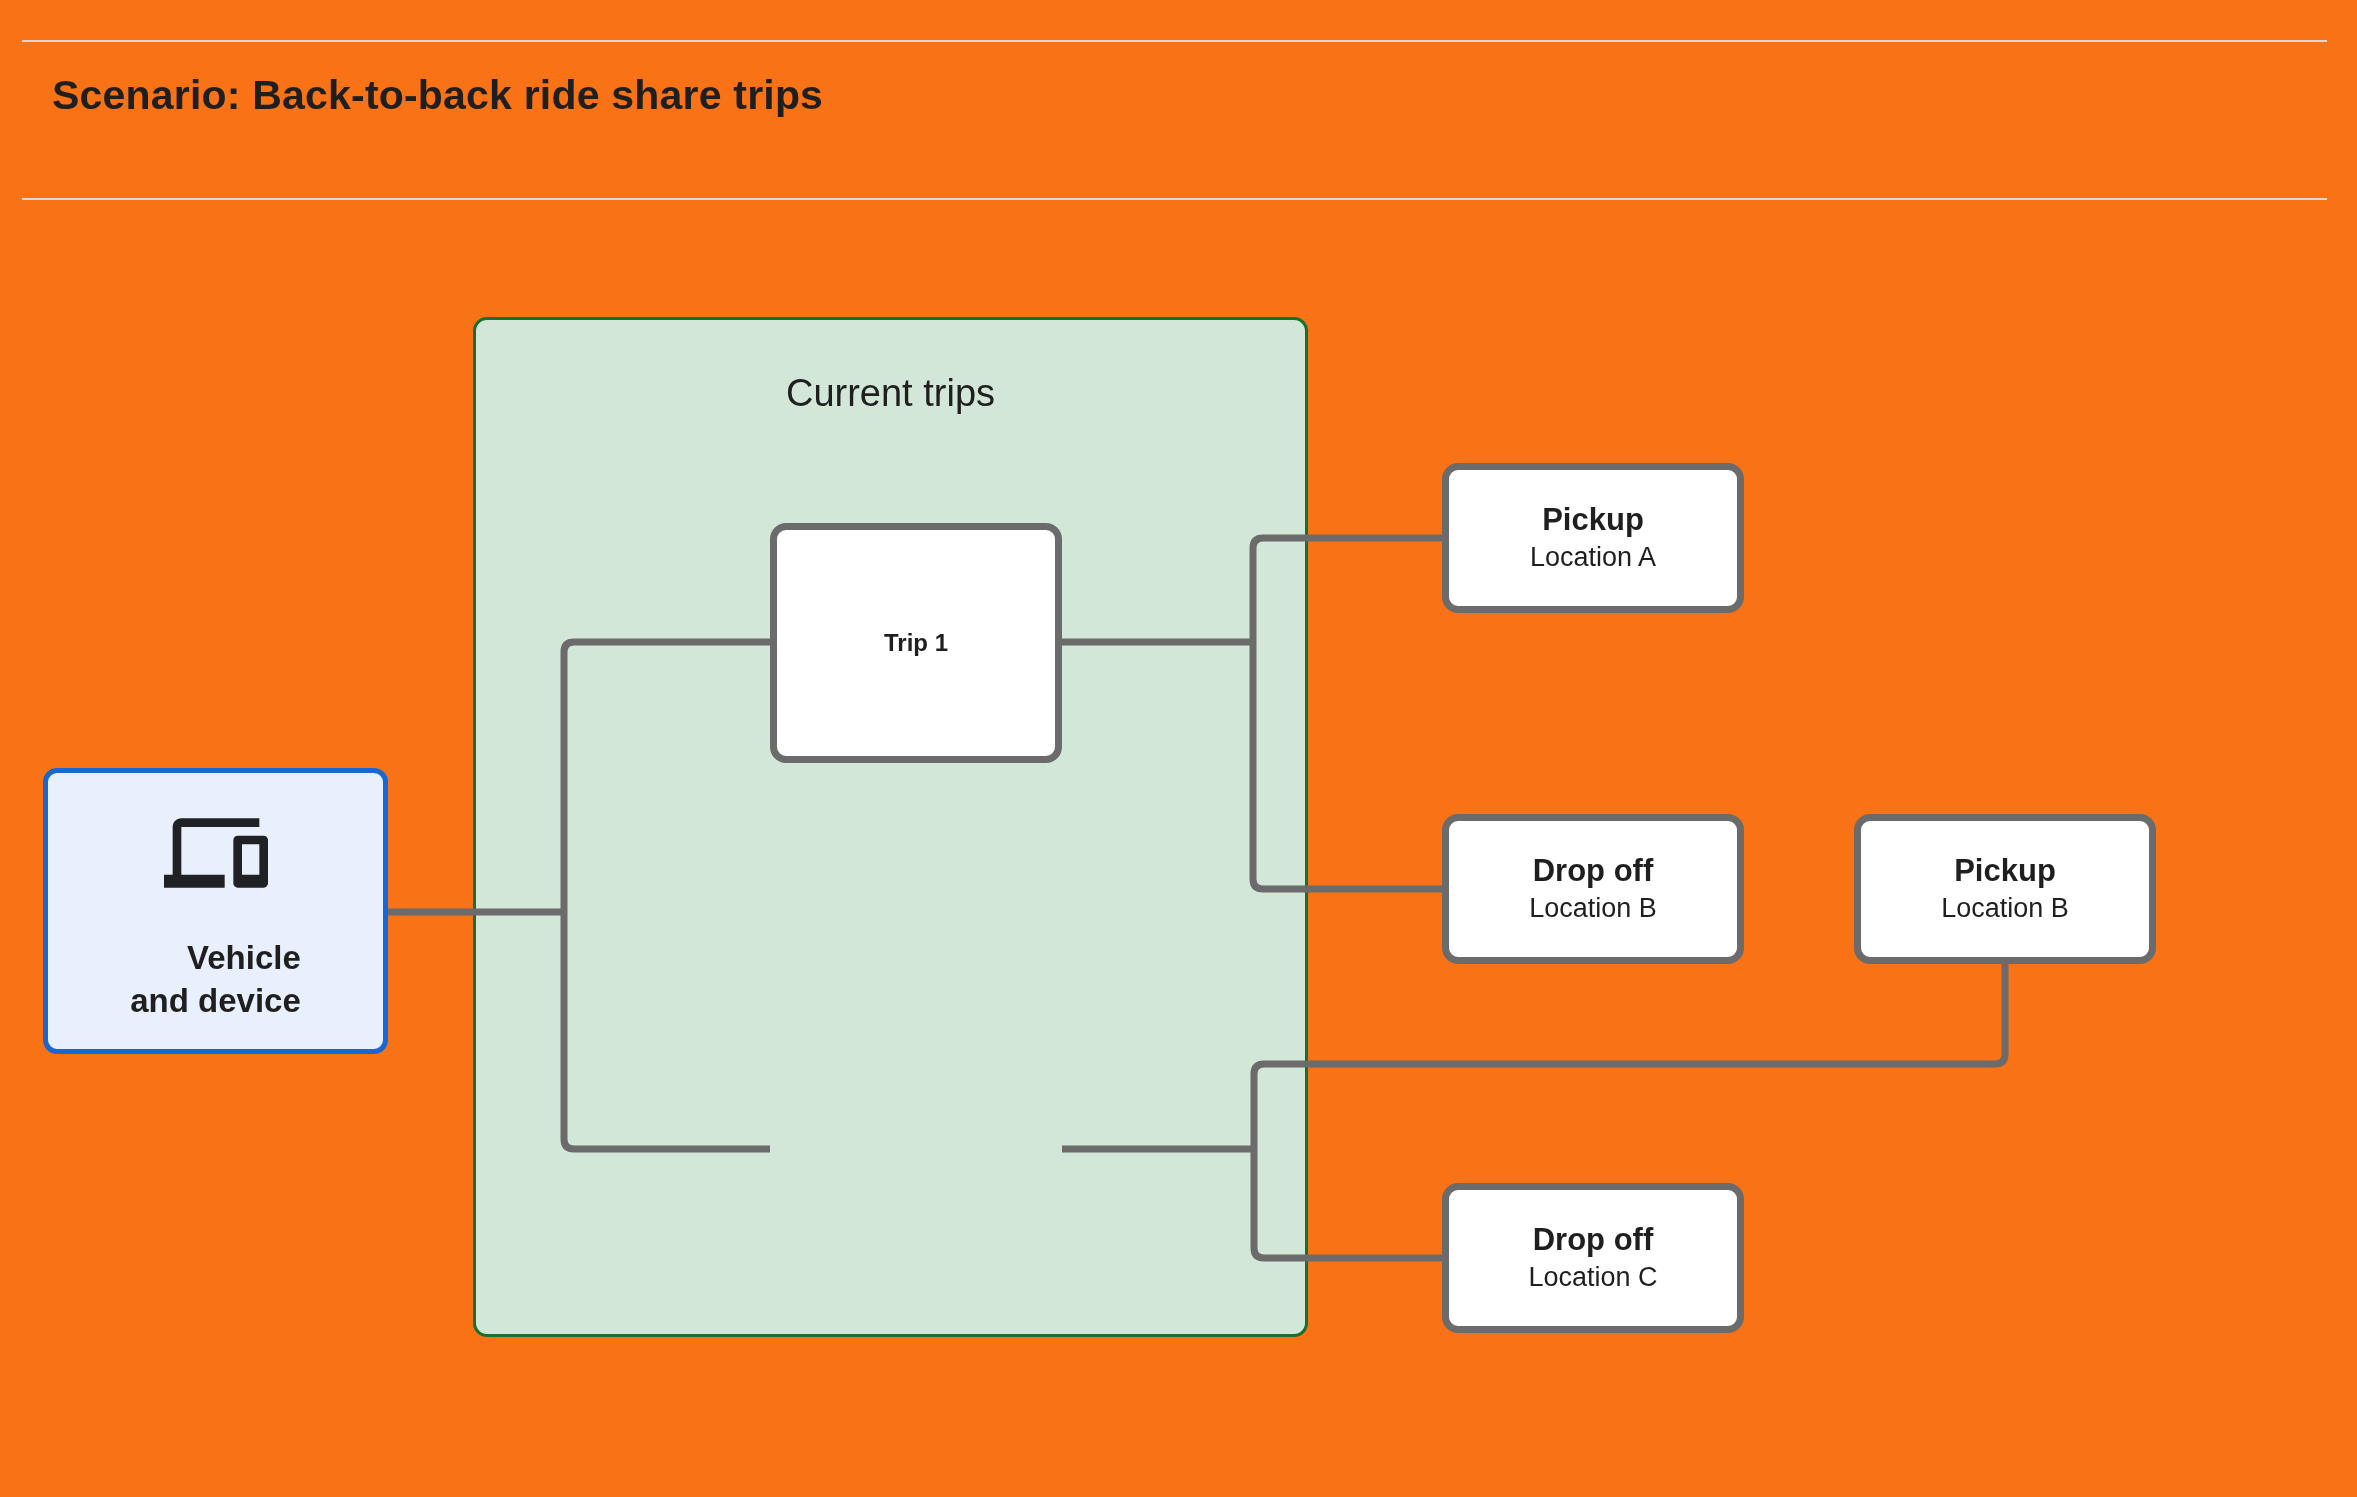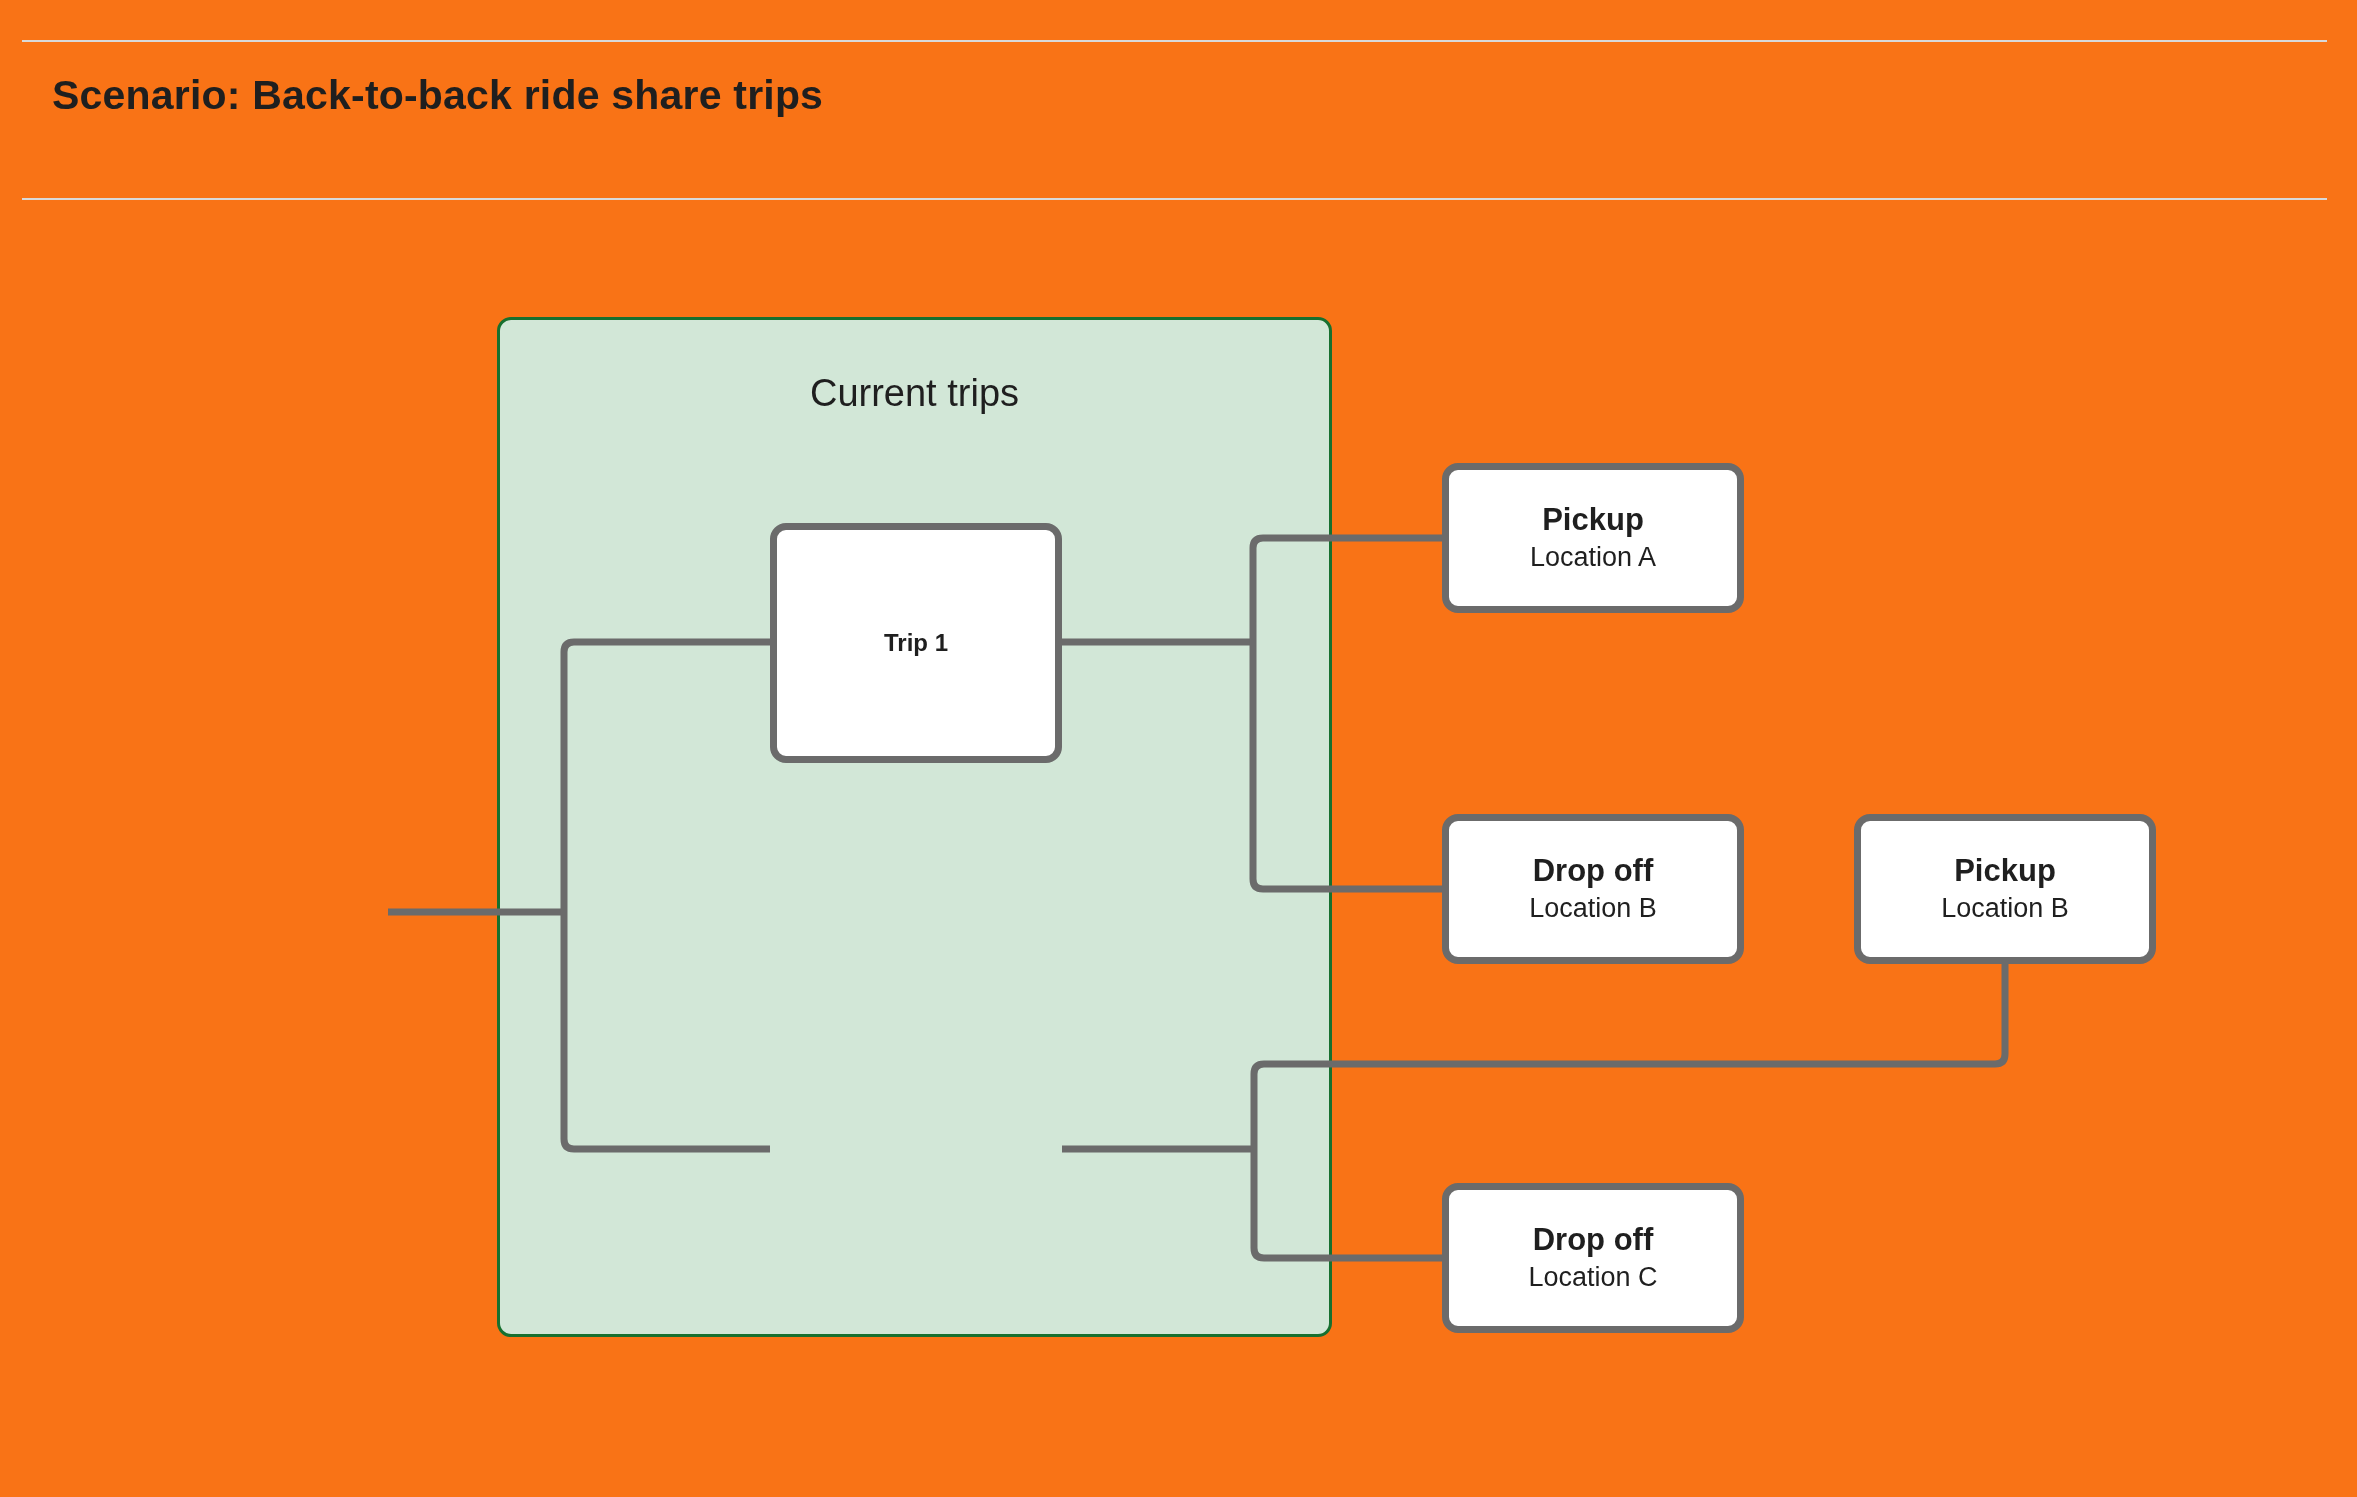--- a/index.html
+++ b/index.html
@@ -15,21 +15,21 @@
   .canvas{position:relative;width:2357px;height:1497px;background:#f97316;overflow:hidden;}
 
   .rule{position:absolute;left:22px;right:30px;height:2px;background:var(--divider);}
   .rule-top{top:40px;}
   .rule-bottom{top:198px;}
 
   .title{position:absolute;left:52px;top:72px;font-size:41px;font-weight:bold;letter-spacing:.2px;}
   .subtitle{position:absolute;left:258px;top:131px;font-size:38px;font-weight:normal;white-space:pre;}
 
   .group{position:absolute;border-radius:14px;z-index:1;}
-  .group-current{left:497px;top:317px;width:835px;height:1020px;
+  .group-current{left:473px;top:317px;width:835px;height:1020px;
     background:var(--green-fill);border:3px solid var(--green-border);}
   .group-waypoints{left:1371px;top:317px;width:872px;height:1141px;
     background:var(--orange-fill);border:3px solid var(--orange-border);}
   .group-label{position:absolute;top:52px;left:0;right:0;text-align:center;
     font-size:38px;font-weight:normal;color:var(--text);}
 
   svg.edges{position:absolute;left:0;top:0;z-index:2;}
   svg.edges path{stroke:var(--line-gray);stroke-width:7;fill:none;stroke-linejoin:round;stroke-linecap:butt;}
 
   .node{position:absolute;background:#ffffff;border:7px solid var(--node-border);
@@ -72,20 +72,29 @@
 
   <svg class="edges" width="2357" height="1497" viewBox="0 0 2357 1497">
     <path d="M388 912 H564"></path>
     <path d="M770 642 H574 Q564 642 564 652 V1139 Q564 1149 574 1149 H770"></path>
     <path d="M1062 642 H1253"></path>
     <path d="M1442 538 H1263 Q1253 538 1253 548 V879 Q1253 889 1263 889 H1442"></path>
     <path d="M1062 1149 H1254"></path>
     <path d="M1442 1258 H1264 Q1254 1258 1254 1248 V1074 Q1254 1064 1264 1064 H1995 Q2005 1064 2005 1054 V964"></path>
   </svg>
 
+  <div class="node node-vehicle">
+    <svg class="vehicle-icon" viewBox="0 0 24 24">
+      <path d="M4 6h18V4H4c-1.1 0-2 .9-2 2v11H0v3h14v-3H4V6zm19 2h-6c-.55 0-1 .45-1 1v10c0 .55.45 1 1 1h6c.55 0 1-.45 1-1V9c0-.55-.45-1-1-1zm-1 9h-4v-7h4v7z"></path>
+    </svg>
+    <div class="vehicle-label">
+      <div>Vehicle</div>
+      <div>and device</div>
+    </div>
+  </div>
 
   <div class="node node-trip node-trip1">
     <div class="trip-label">Trip 1</div>
   </div>
 
 
   <div class="node node-waypoint node-pickup-a">
     <div class="wp-title">Pickup</div>
     <div class="wp-subtitle">Location A</div>
   </div>

